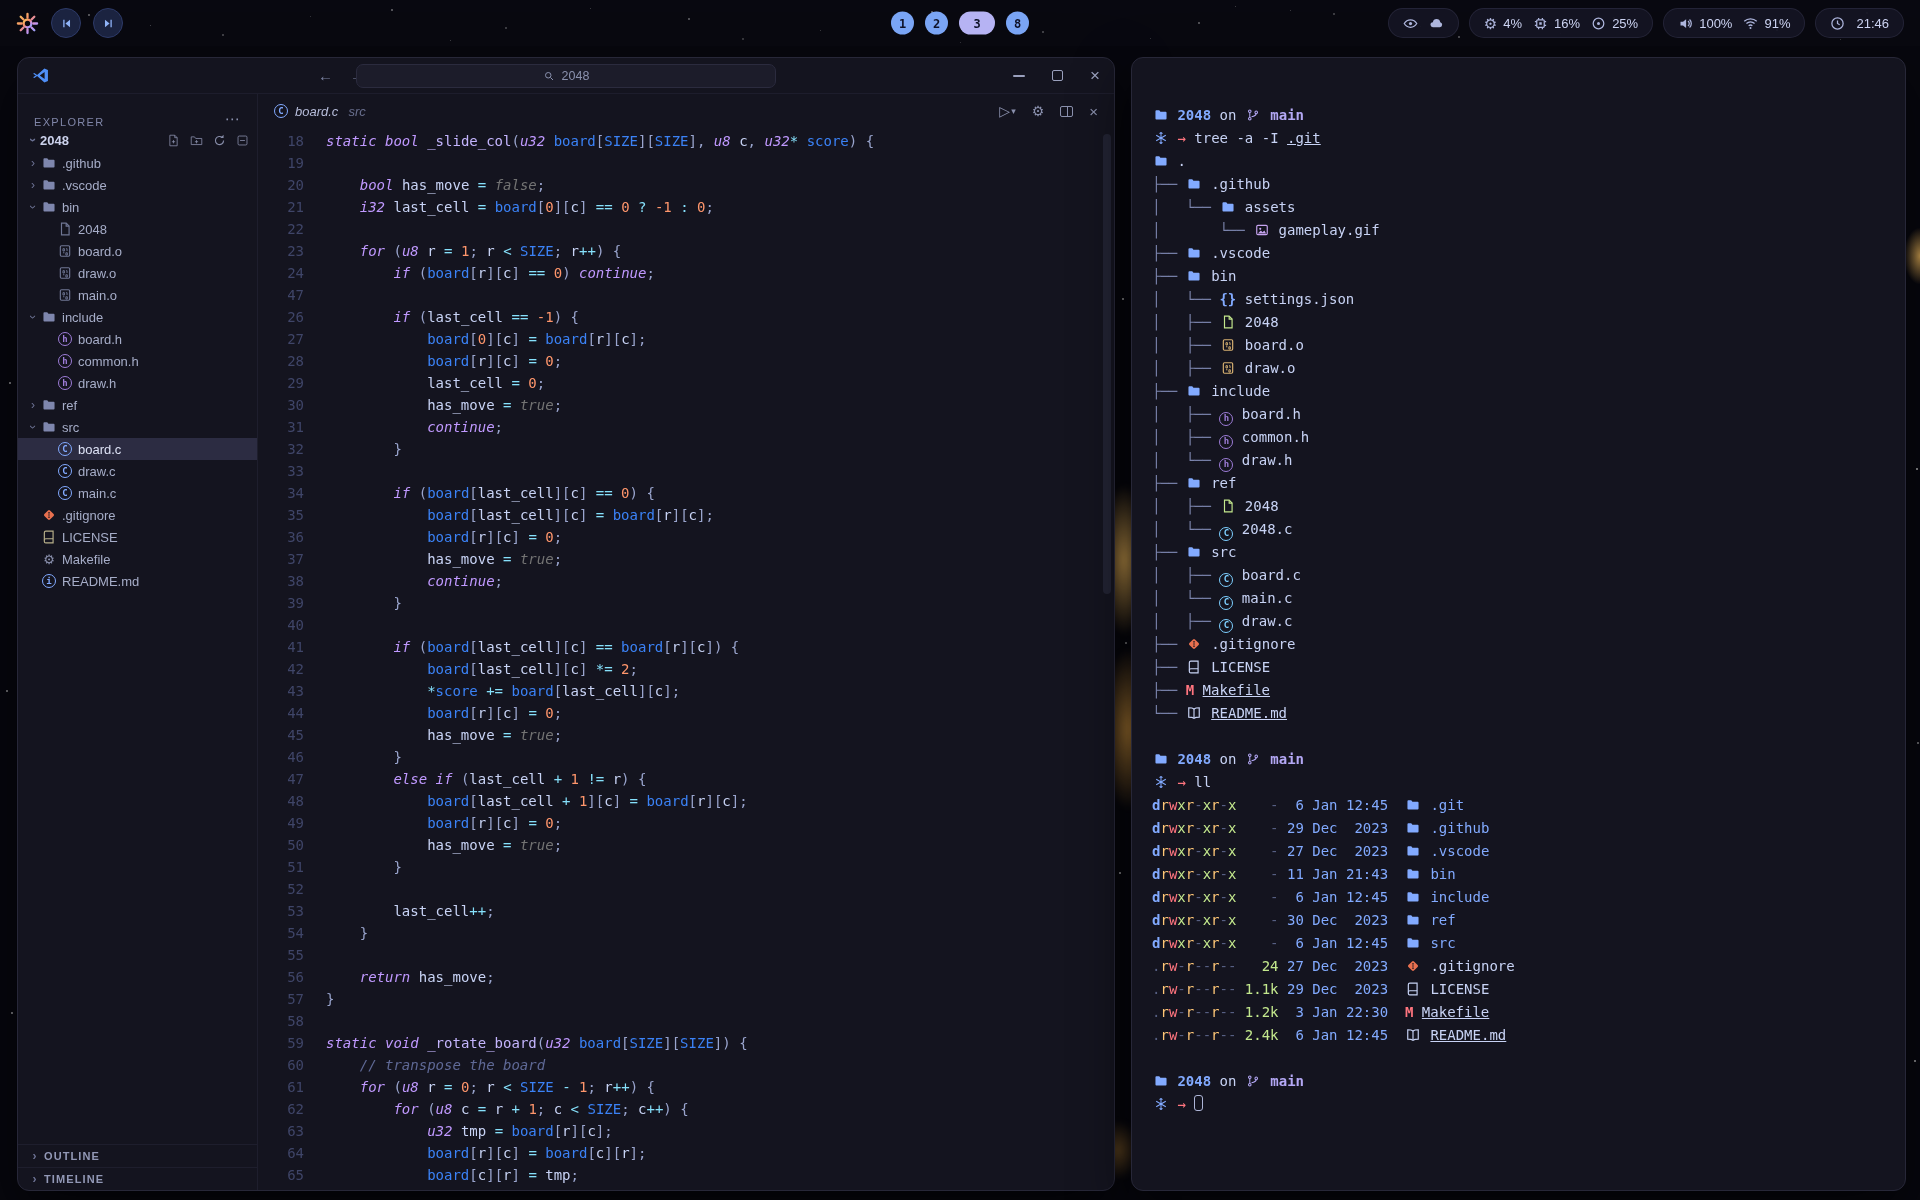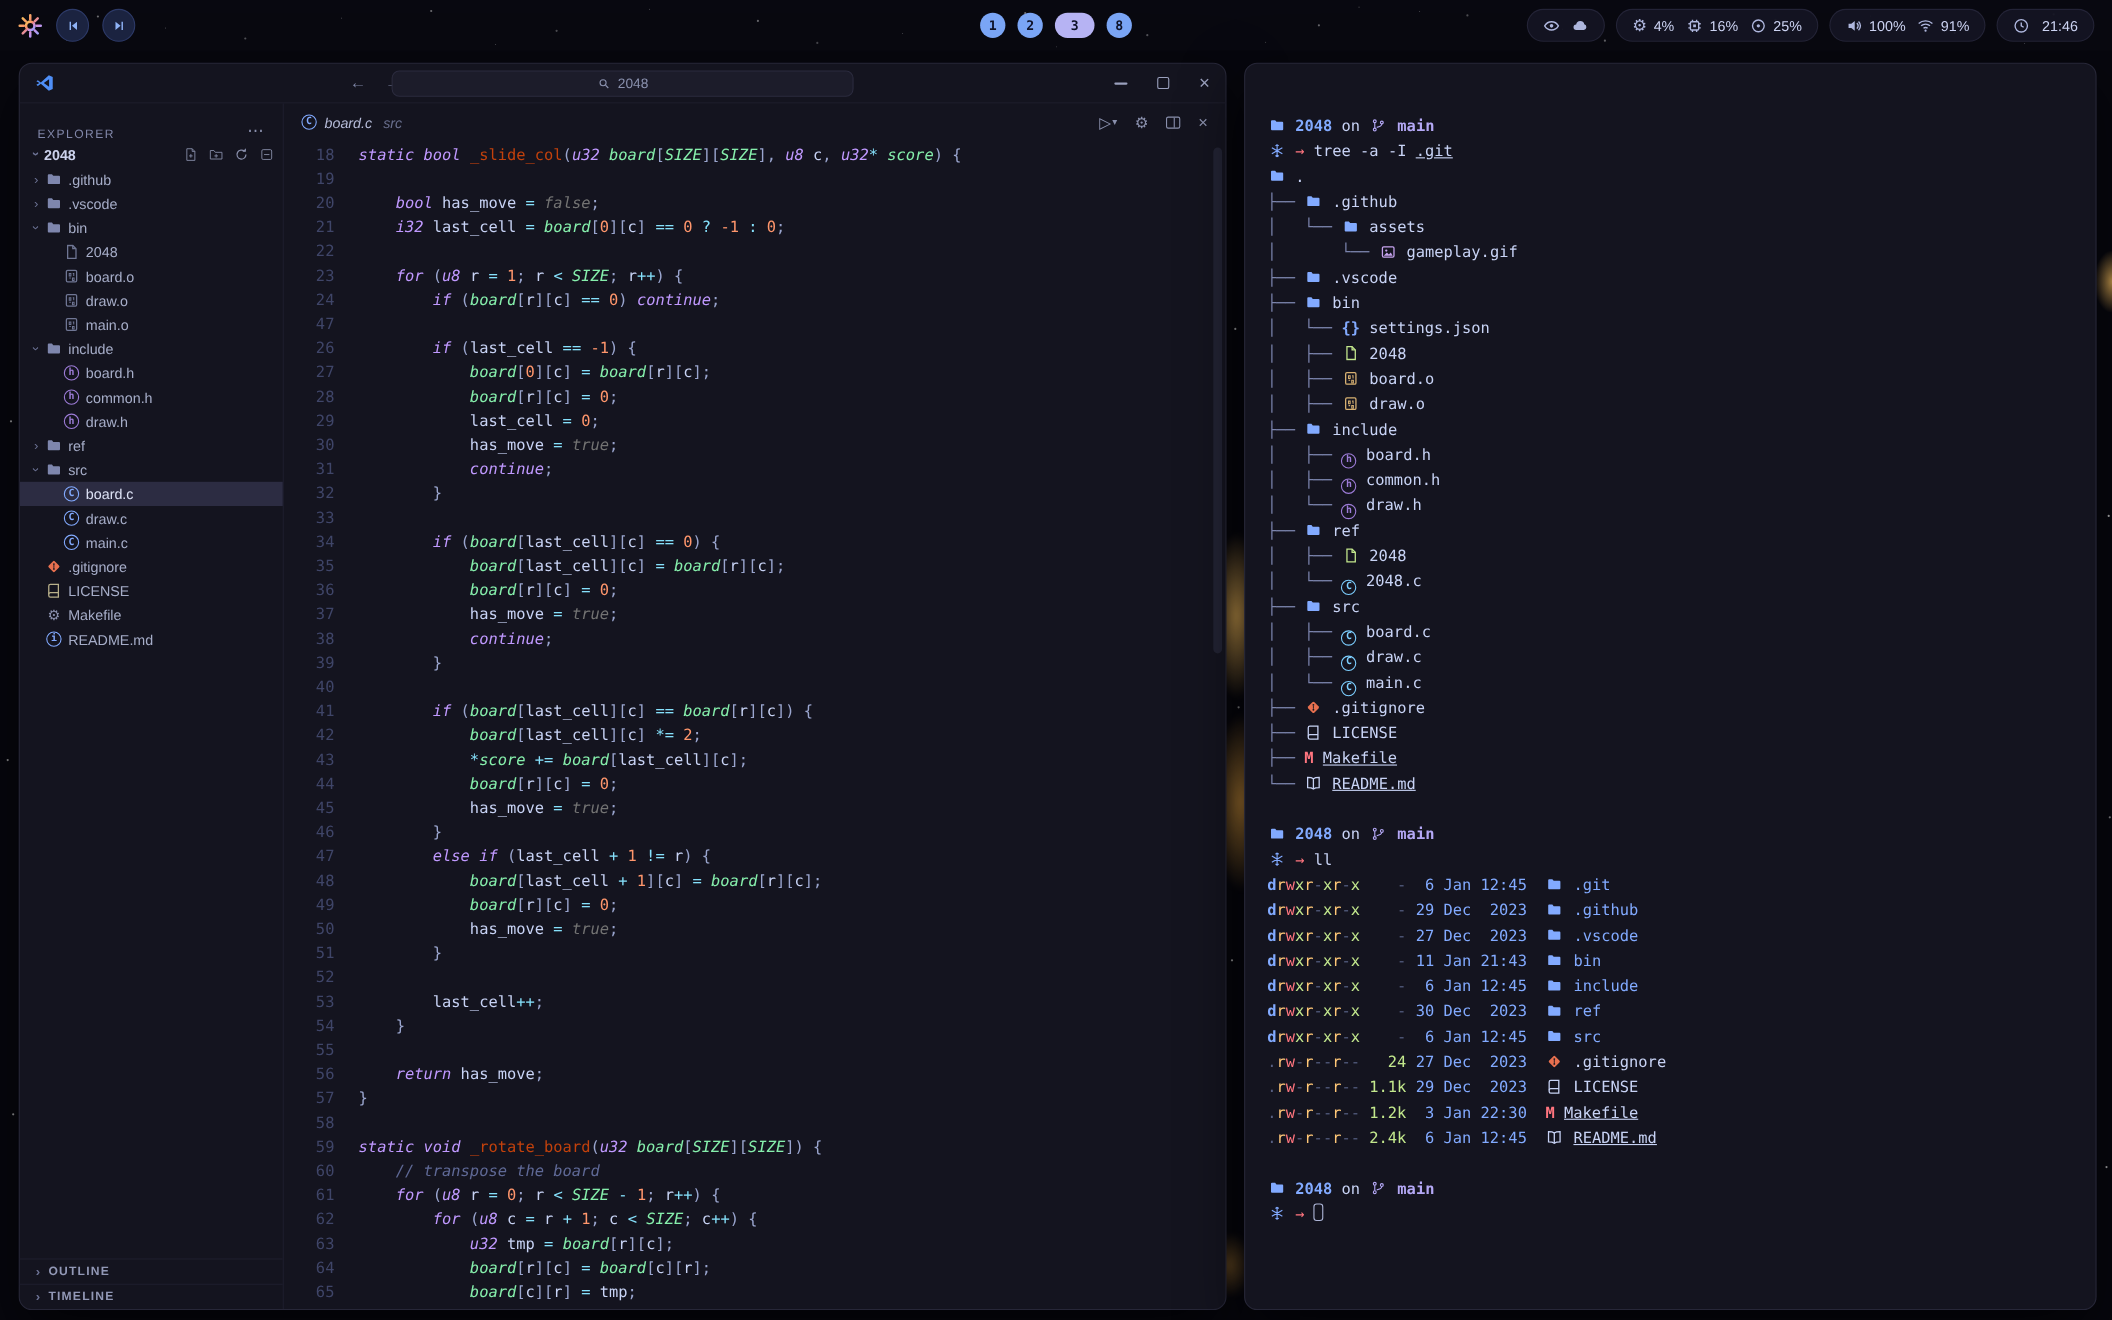--- a/index.html
+++ b/index.html
@@ -67,22 +67,22 @@
 .runcaret{font-size:9px;margin-left:1px}
 .spl{width:13px;height:11px;border:1.5px solid currentColor;border-radius:2px;position:relative}
 .spl::after{content:"";position:absolute;left:50%;top:0;bottom:0;width:1.5px;background:currentColor}
 .codearea{flex:1;padding-top:2px;font-family:"DejaVu Sans Mono",monospace;font-size:14px;line-height:22px;overflow:hidden}
 .cl{display:flex;white-space:pre}
 .ln{width:46px;text-align:right;color:#3f4568;flex:0 0 auto}
 .ct{padding-left:22px}
 .sbv{position:absolute;right:3px;top:40px;width:8px;height:460px;background:rgba(110,116,155,.16);border-radius:4px}
 
 .kw{color:#c099ff;font-style:italic}
-.fn{color:#c2410c}
-.prm{color:#86efac;font-style:italic}
+.fn{color:#c4b5fd}
+.prm{color:#3b82f6;}
 .num{color:#ff966c}
 .bool{color:#737373;font-style:italic}
 .op{color:#86e1fc}
 .pn{color:#9aa5ce}
 .id{color:#c8d3f5}
 .cmt{color:#5f6996;font-style:italic}
 
 #termwin{left:1131px;top:57px;width:775px;height:1134px;padding:46px 20px 0 20px;font-family:"DejaVu Sans Mono",monospace;font-size:14px;line-height:23px;color:#c8d3f5}
 .tl{white-space:pre;min-height:23px}
 .ticon{display:inline-flex;width:17px;justify-content:center;vertical-align:-2px}
@@ -601,22 +601,22 @@
         </svg></span><span class="fg"> ref</span></div>
     <div class="tl"><span class="tree">│   ├── </span><span class="ticon green"><svg viewBox="0 0 24 24">
           <path d="M6 2h8l5 5v15H6z" fill="none" stroke="currentColor" stroke-width="2"></path>
           <path d="M14 2v5h5" fill="none" stroke="currentColor" stroke-width="2"></path>
         </svg></span><span class="fg"> 2048</span></div>
     <div class="tl"><span class="tree">│   └── </span><span class="lic cyan">C</span><span class="fg"> 2048.c</span></div>
     <div class="tl"><span class="tree">├── </span><span class="ticon blue"><svg viewBox="0 0 24 24">
           <path fill="currentColor" d="M2.5 5.5A1.5 1.5 0 0 1 4 4h5l2 2.5h9A1.5 1.5 0 0 1 21.5 8v10a1.5 1.5 0 0 1-1.5 1.5H4A1.5 1.5 0 0 1 2.5 18z"></path>
         </svg></span><span class="fg"> src</span></div>
     <div class="tl"><span class="tree">│   ├── </span><span class="lic cyan">C</span><span class="fg"> board.c</span></div>
+    <div class="tl"><span class="tree">│   └── </span><span class="lic cyan">C</span><span class="fg"> main.c</span></div>
     <div class="tl"><span class="tree">│   ├── </span><span class="lic cyan">C</span><span class="fg"> draw.c</span></div>
-    <div class="tl"><span class="tree">│   └── </span><span class="lic cyan">C</span><span class="fg"> main.c</span></div>
     <div class="tl"><span class="tree">├── </span><span class="ticon c-gitorange"><svg viewBox="0 0 24 24">
           <rect x="5.2" y="5.2" width="13.6" height="13.6" rx="2.4" transform="rotate(45 12 12)" fill="currentColor"></rect>
           <circle cx="12" cy="8.2" r="1.4" fill="#14141f"></circle>
           <circle cx="12" cy="15.8" r="1.4" fill="#14141f"></circle>
           <path d="M12 9.6v4.6" stroke="#14141f" stroke-width="1.4"></path>
         </svg></span><span class="fg"> .gitignore</span></div>
     <div class="tl"><span class="tree">├── </span><span class="ticon fg"><svg viewBox="0 0 24 24">
           <path d="M6.5 2H19v20H6.5A2.5 2.5 0 0 1 4 19.5v-15A2.5 2.5 0 0 1 6.5 2z" fill="none" stroke="currentColor" stroke-width="2"></path>
           <path d="M4 17.5A2.5 2.5 0 0 1 6.5 15H19" fill="none" stroke="currentColor" stroke-width="2"></path>
         </svg></span><span class="fg"> LICENSE</span></div>

